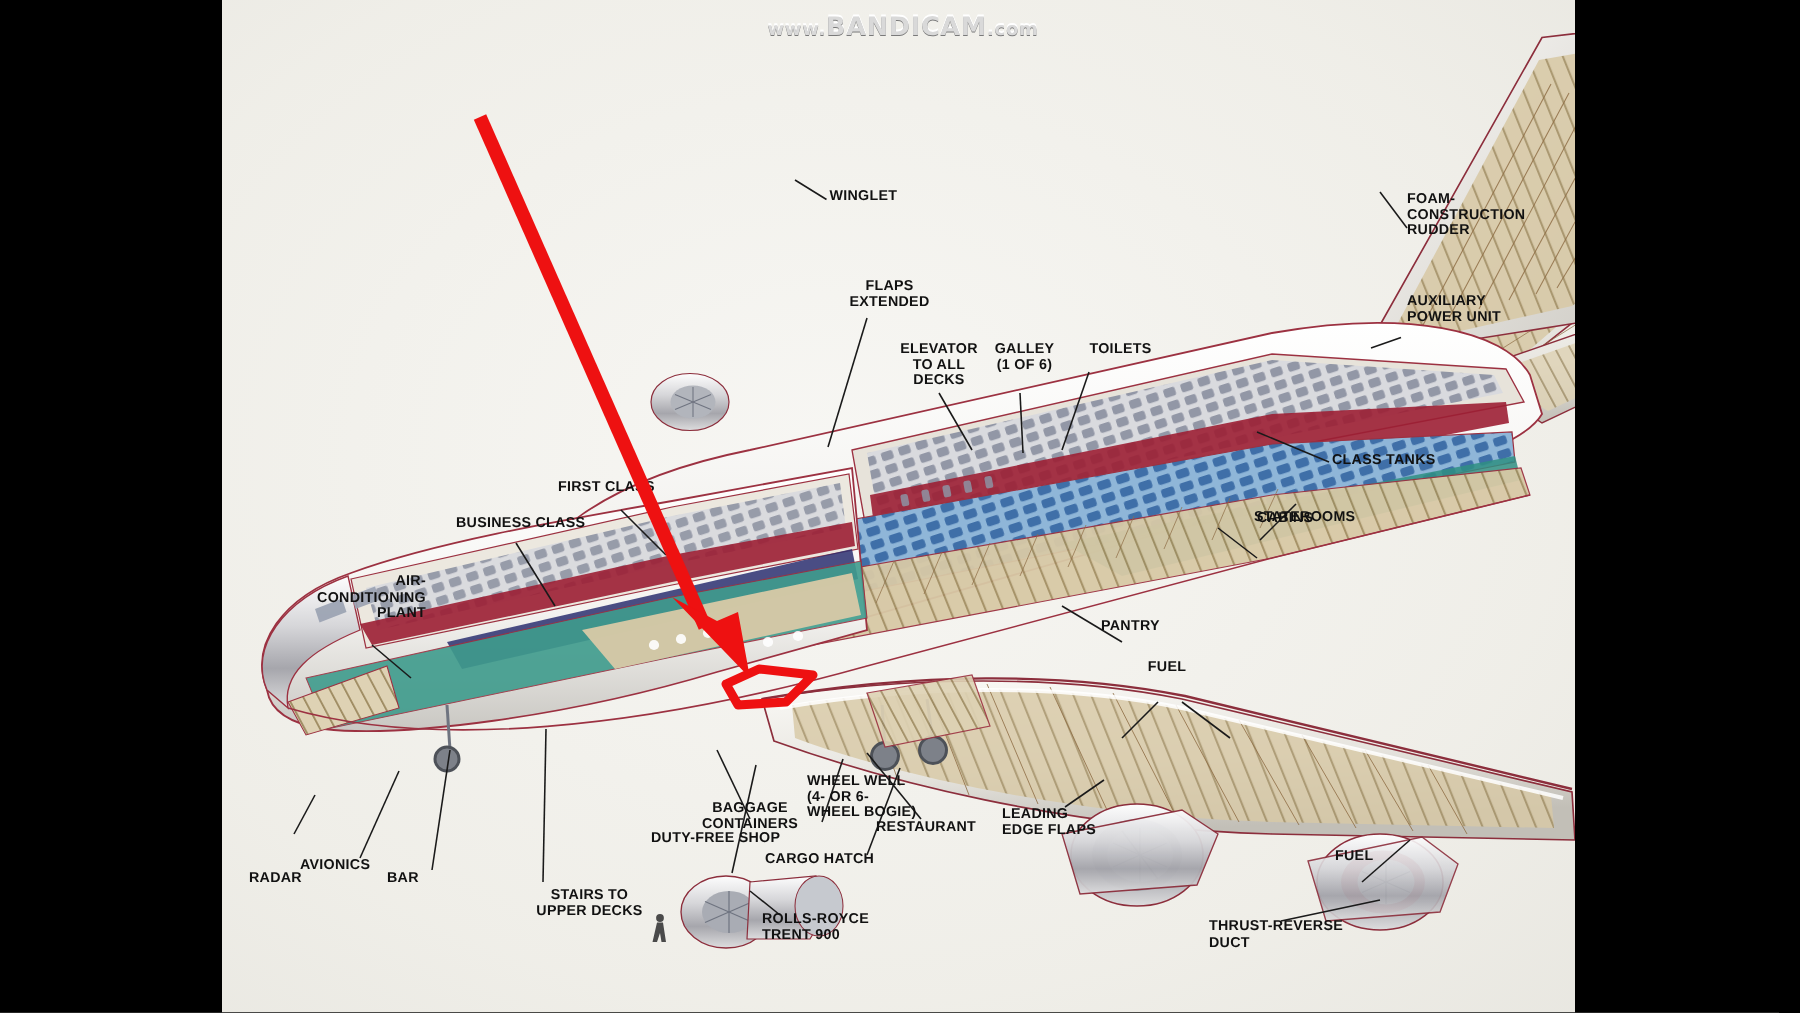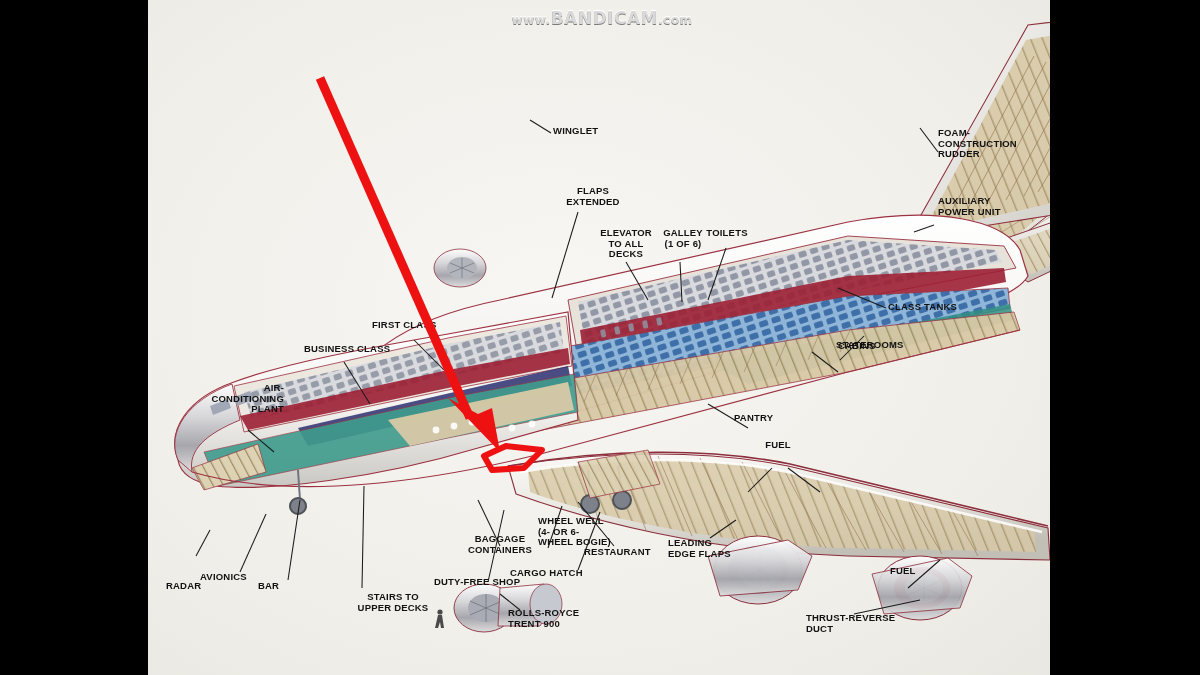--- a/index.html
+++ b/index.html
@@ -325,21 +325,21 @@
     </svg>
 
     <div class="lbl l" style="left:405px;top:126px;">WINGLET</div>
     <div class="lbl c" style="left:410px;top:186px;width:70px;">FLAPS
 EXTENDED</div>
     <div class="lbl c" style="left:440px;top:228px;width:76px;">ELEVATOR
 TO ALL
 DECKS</div>
     <div class="lbl c" style="left:506px;top:228px;width:58px;">GALLEY
 (1 OF 6)</div>
-    <div class="lbl c" style="left:552px;top:228px;width:54px;">TOILETS</div>
+    <div class="lbl c" style="left:552px;top:228px;width:54px;padding-left:20px;">TOILETS</div>
     <div class="lbl l" style="left:790px;top:128px;width:110px;">FOAM-
 CONSTRUCTION
 RUDDER</div>
     <div class="lbl l" style="left:790px;top:196px;width:100px;">AUXILIARY
 POWER UNIT</div>
     <div class="lbl l" style="left:740px;top:302px;">CLASS TANKS</div>
     <div class="lbl l" style="left:688px;top:340px;">STATEROOMS</div>
     <div class="lbl l" style="left:690px;top:341px;">CABINS</div>
     <div class="lbl l" style="left:586px;top:413px;">PANTRY</div>
     <div class="lbl c" style="left:610px;top:440px;width:40px;">FUEL</div>
@@ -347,21 +347,21 @@
     <div class="lbl l" style="left:224px;top:320px;">FIRST CLASS</div>
     <div class="lbl l" style="left:156px;top:344px;">BUSINESS CLASS</div>
     <div class="lbl c" style="left:40px;top:383px;width:96px;text-align:right;">AIR-
 CONDITIONING
 PLANT</div>
     <div class="lbl l" style="left:18px;top:581px;">RADAR</div>
     <div class="lbl l" style="left:52px;top:572px;">AVIONICS</div>
     <div class="lbl l" style="left:110px;top:581px;">BAR</div>
     <div class="lbl c" style="left:172px;top:592px;width:86px;margin-left:30px;">STAIRS TO
 UPPER DECKS</div>
-    <div class="lbl l" style="left:286px;top:577px;">DUTY-FREE SHOP</div>
+    <div class="lbl l" style="left:286px;top:554px;">DUTY-FREE SHOP</div>
     <div class="lbl l" style="left:362px;top:568px;">CARGO HATCH</div>
     <div class="lbl l" style="left:436px;top:547px;">RESTAURANT</div>
     <div class="lbl c" style="left:310px;top:534px;width:84px;">BAGGAGE
 CONTAINERS</div>
     <div class="lbl l" style="left:390px;top:516px;width:90px;">WHEEL WELL
 (4- OR 6-
 WHEEL BOGIE)</div>
     <div class="lbl l" style="left:360px;top:608px;">ROLLS-ROYCE
 TRENT 900</div>
     <div class="lbl l" style="left:520px;top:538px;">LEADING

